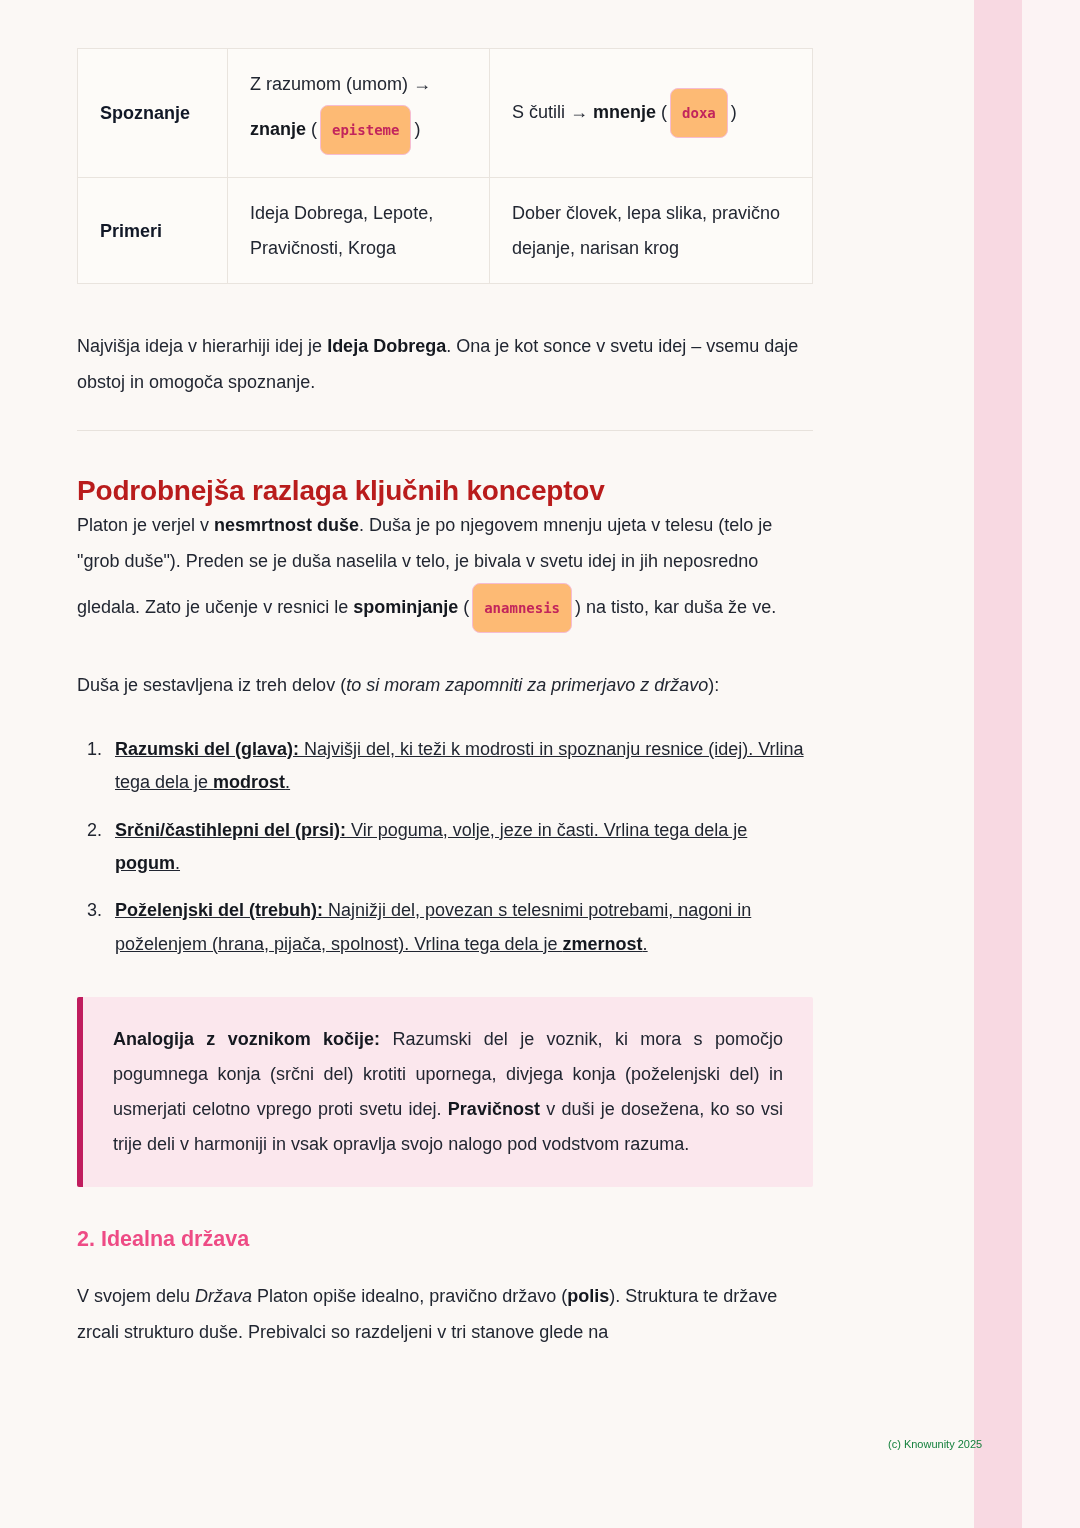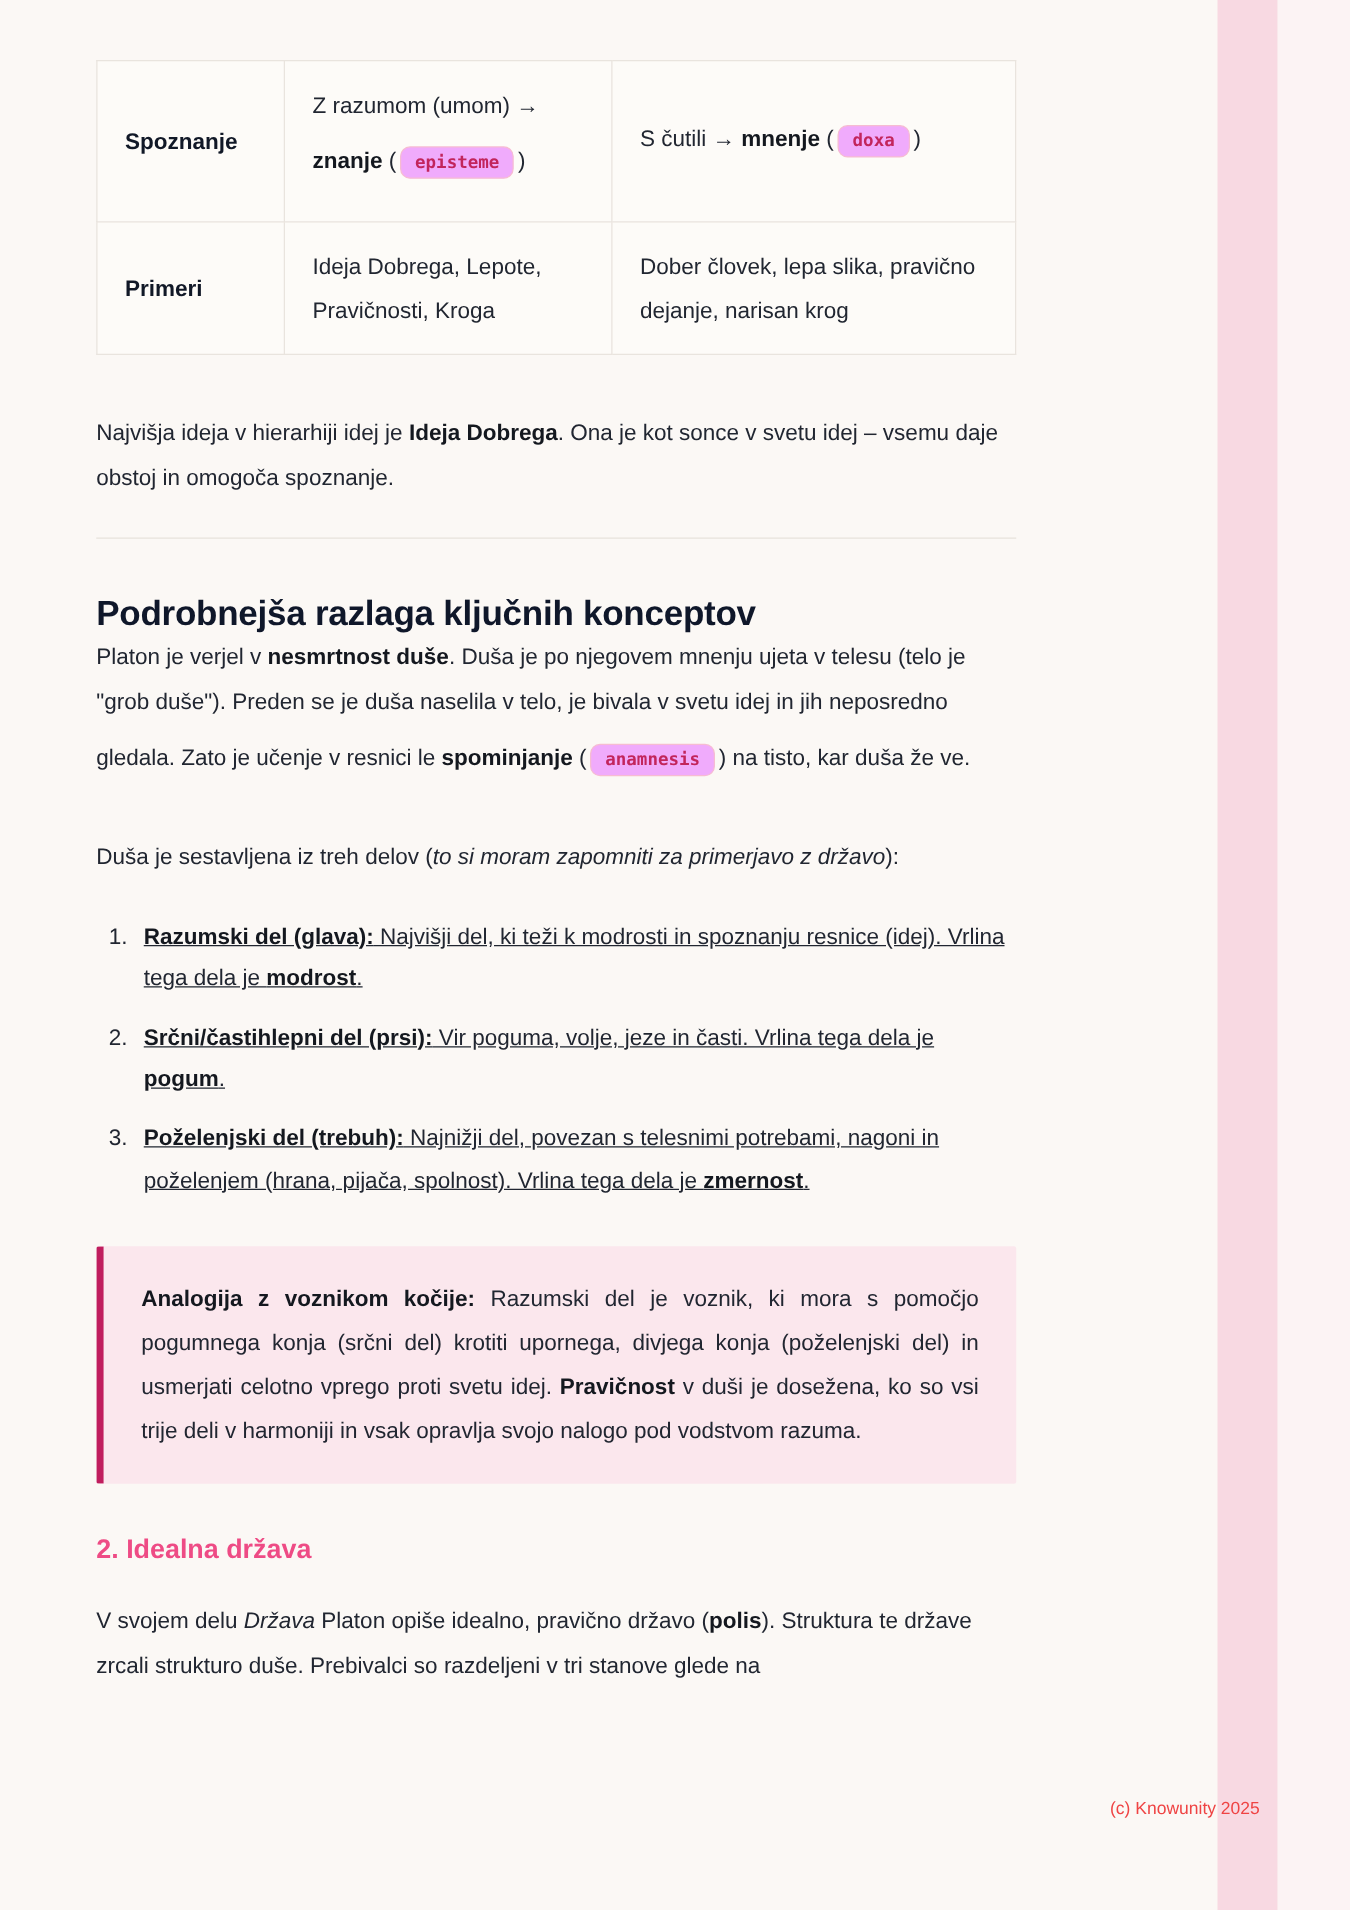--- a/index.html
+++ b/index.html
@@ -20,49 +20,49 @@
     border:1px solid #e9e4de; background:#fdfbf8;
     padding:18px 22px; font-size:18px; line-height:1.9;
     vertical-align:middle;
   }
   td.row-label { width:150px; font-weight:bold; color:#111827; }
   td.col-2 { width:262px; }
 
   .code-badge {
     font-family:"DejaVu Sans Mono", monospace;
     font-size:14px; font-weight:bold; color:#c2255c;
-    background:#f0abfc; border:1.5px solid #f6bcd2; border-radius:8px;
-    padding:2px 11px; display:inline-block; line-height:1.45; margin:16px 3px;
+    background:#fdba74; border:1.5px solid #f6bcd2; border-radius:8px;
+    padding:14px 11px; display:inline-block; line-height:1.45; margin:4px 3px;
     white-space:nowrap;
   }
 
   p { font-size:18px; line-height:2.0; margin:0 0 30px; }
   .after-table { margin-top:44px; }
 
   .divider { height:1px; background:#e7e2dc; margin:10px 0 0; }
 
-  h2 { font-size:28px; font-weight:700; color:#0f172a; margin:44px 0 0; letter-spacing:-0.2px; }
+  h2 { font-size:28px; font-weight:700; color:#b91c1c; margin:44px 0 0; letter-spacing:-0.2px; }
   h3 { font-size:21.5px; font-weight:700; color:#ee4b85; margin:40px 0 26px; }
 
   ol { margin:0 0 8px; padding-left:30px; font-size:18px; line-height:1.85; }
   li { padding-left:8px; margin-bottom:14px;text-decoration:underline; }
 
   .callout {
     margin:36px 0 0;
     background:#fbe7ed;
     border-left:6px solid #c01d5e;
     padding:25px 30px;
     font-size:18px; line-height:1.95;
     text-align:justify;
     border-radius:2px;
   }
 
   .watermark {
     position:absolute; left:888px; top:1438px;
-    font-size:14px; color:#ef4444; z-index:5;
+    font-size:11px; color:#15803d; z-index:5;
   }
 
   strong { font-weight:bold; color:#14181f; }
   em { font-style:italic; }
 </style>
 </head>
 <body>
 
 <div class="edge-strip-outer"></div>
 <div class="edge-strip"></div>

